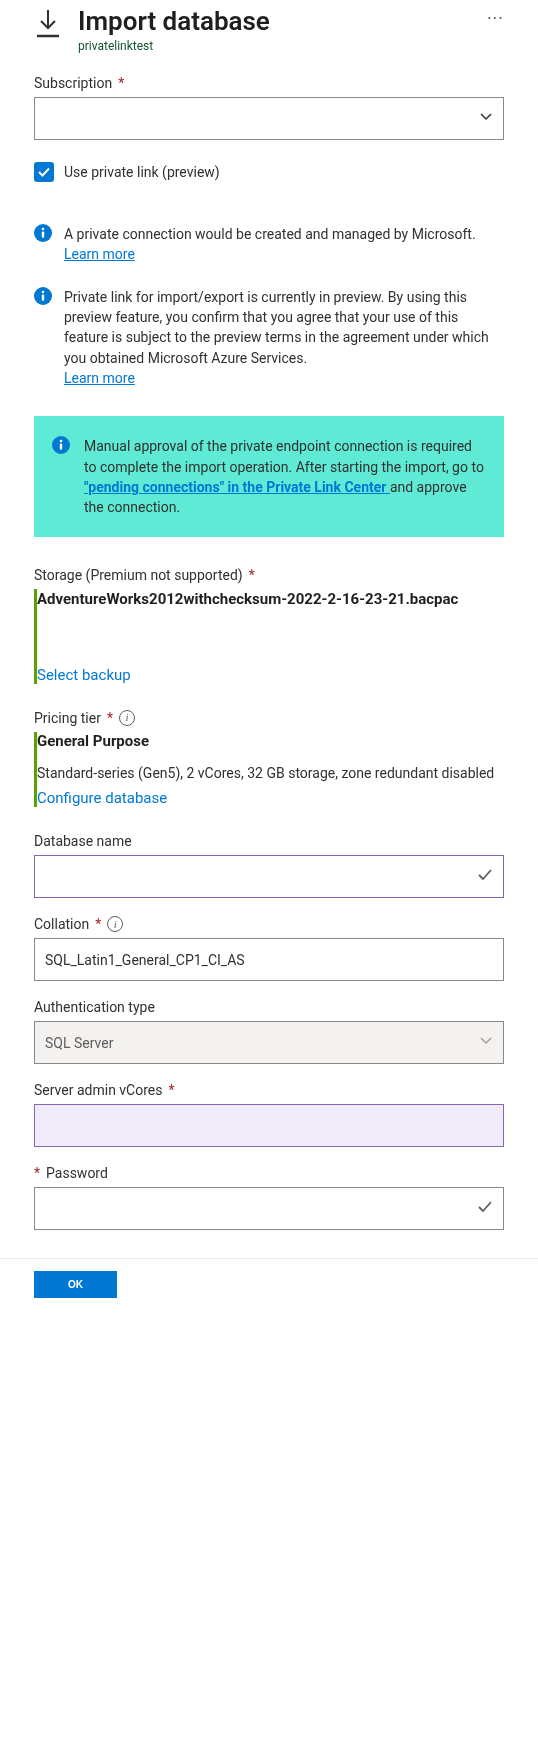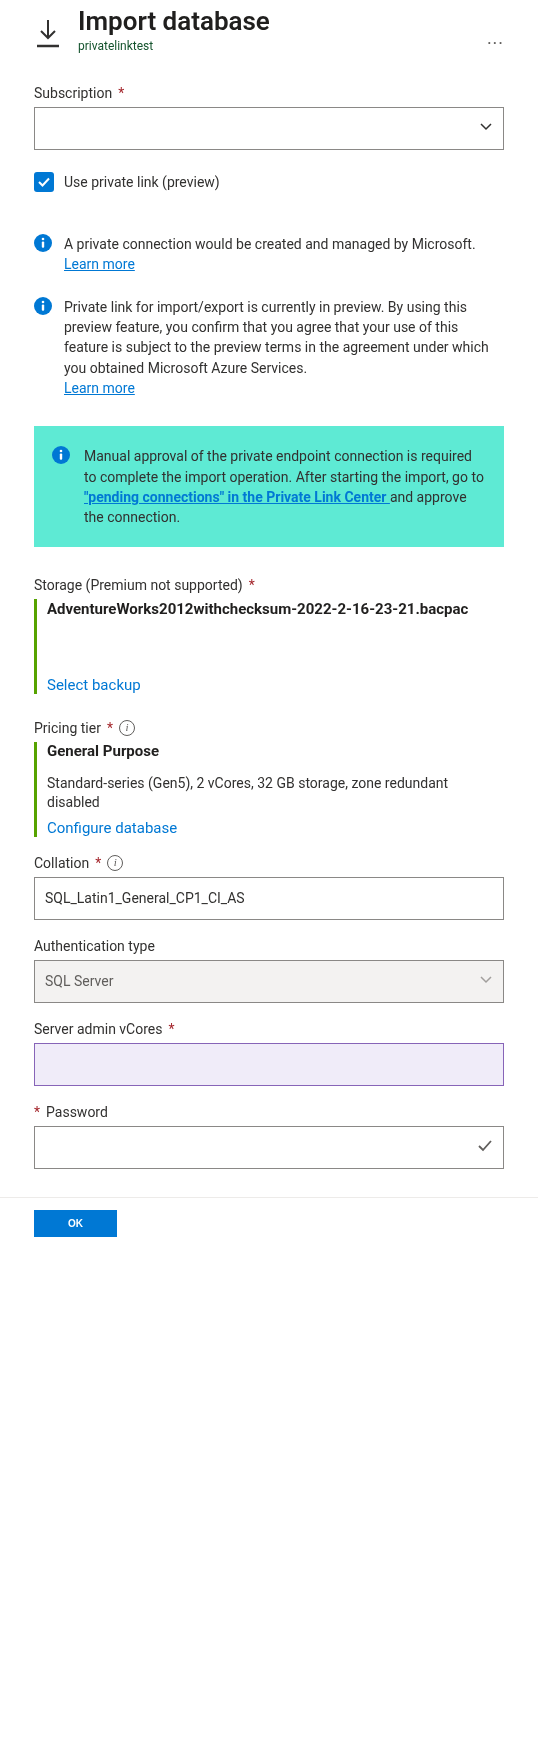--- a/index.html
+++ b/index.html
@@ -10,21 +10,21 @@
     font-size: 14px;
     color: #323130;
     background: #ffffff;
     width: 538px;
   }
   .pane {
     padding: 0 34px 28px 34px;
   }
   .header {
     display: flex;
-    align-items: flex-end;
+    align-items: flex-start;
     gap: 16px;
     padding-top: 6px;
   }
   .header-icon {
     flex: 0 0 auto;
     margin-top: 2px;
   }
   .header-title-block {
     flex: 1 1 auto;
   }
@@ -41,21 +41,21 @@
     margin-top: 2px;
   }
   .more-dots {
     color: #605e5c;
     font-size: 18px;
     line-height: 1;
     padding-top: 4px;
     letter-spacing: 1px;
   }
   .field-group {
-    margin-top: 32px;
+    margin-top: 22px;
   }
   .field-group.tight {
     margin-top: 18px;
   }
   .field-label {
     font-size: 14px;
     color: #323130;
     margin-bottom: 6px;
     display: flex;
     align-items: center;
@@ -151,21 +151,20 @@
     line-height: 1.45;
     color: #323130;
   }
   .callout .bold-link {
     color: #0078d4;
     text-decoration: underline;
     font-weight: 700;
   }
   .green-left-block {
     border-left: 3px solid #57a300;
-    padding-left: 10px;
   }
   .storage-file {
     font-weight: 700;
     font-size: 15px;
     color: #201f1e;
     line-height: 1.35;
     word-break: break-all;
   }
   .spacer-lg { height: 56px; }
   .action-link {
@@ -304,20 +303,33 @@
       <span class="req">*</span>
       <span class="info-circle">i</span>
     </div>
     <div class="green-left-block">
       <div class="tier-title">General Purpose</div>
       <div class="tier-desc">Standard-series (Gen5), 2 vCores, 32 GB storage, zone redundant disabled</div>
       <div class="action-link" style="margin-top:6px;">Configure database</div>
     </div>
   </div>
 
+  <div class="field-group" style="margin-top:26px;">
+    <div class="field-label">
+      <span>Database name</span>
+    </div>
+    <div class="select-like purple-border">
+      <span></span>
+      <span>
+        <svg class="check-svg" width="16" height="16" viewBox="0 0 16 16">
+            <polyline points="2,8 6,12 14,3" fill="none" stroke-width="1.8"></polyline>
+          </svg>
+      </span>
+    </div>
+  </div>
 
   <div class="field-group tight">
     <div class="field-label">
       <span>Collation</span>
       <span class="req">*</span>
       <span class="info-circle">i</span>
     </div>
     <input class="input-like" value="SQL_Latin1_General_CP1_CI_AS" style="">
   </div>
 

